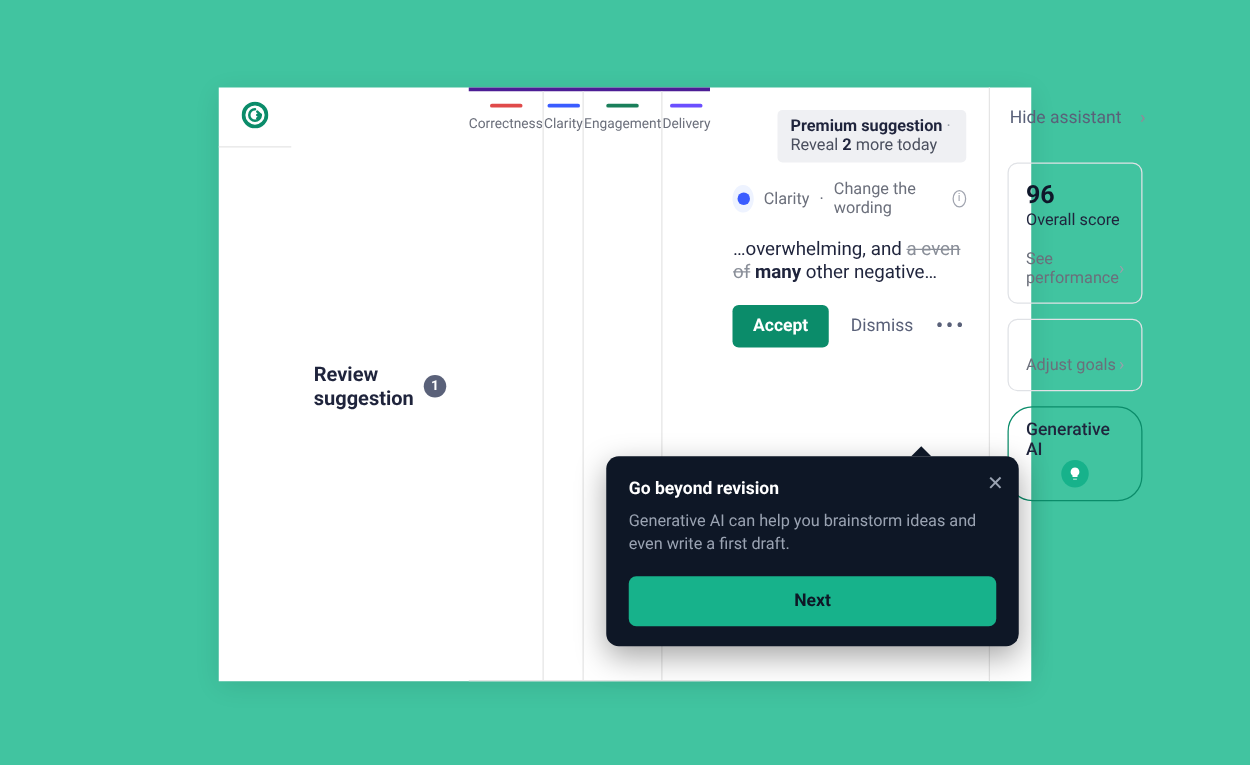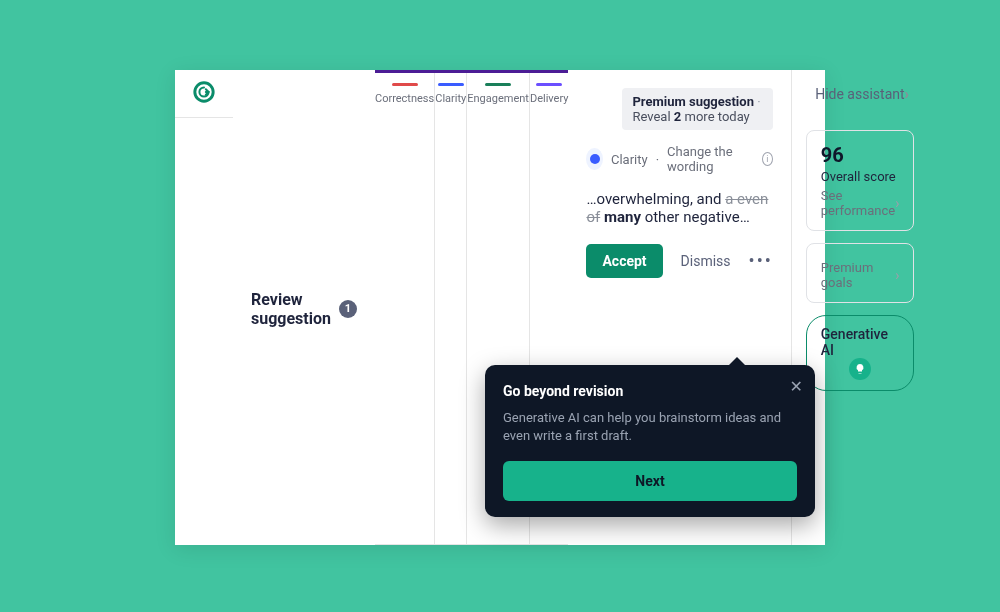--- a/index.html
+++ b/index.html
@@ -35,28 +35,28 @@
     .cat-dot { width: 10px; height: 10px; border-radius: 50%; background: #3a5cff; display:block; }
     .info-icon { width: 14px; height: 14px; border: 1.3px solid #a0a4af; border-radius: 50%; display: inline-flex; align-items: center; justify-content: center; font-size: 9px; color: #a0a4af; }
     .sentence { margin-top: 16px; font-size: 15px; color: #1f243c; }
     .strike { text-decoration: line-through; color: #8a8f99; }
     .emph { font-weight: 700; }
     .actions { display: flex; align-items: center; gap: 18px; margin-top: 18px; }
     .btn-accept { background: #0b8c6a; color: #fff; border: none; border-radius: 5px; padding: 9px 16px; font-size: 14px; font-weight: 700; cursor: pointer; }
     .btn-dismiss { background: none; border: none; color: #5a6179; font-size: 14px; cursor: pointer; }
     .more { color: #5a6179; font-size: 18px; letter-spacing: 2px; cursor: pointer; line-height: 1; }
     .side { width: 220px; display: flex; flex-direction: column; }
-    .hide-row { height: 48px; display: flex; align-items: center; justify-content: center; padding: 0 16px; color: #5a6179; font-size: 14px; gap: 0; cursor: pointer; }
+    .hide-row { height: 48px; display: flex; align-items: center; justify-content: space-between; padding: 0 16px; color: #5a6179; font-size: 14px; gap: 0; cursor: pointer; }
     .chev-dbl { font-size: 14px; letter-spacing: -4px; color: #8a8f99; }
     .side-body { padding: 12px 14px; display: flex; flex-direction: column; gap: 12px; }
     .card { border: 1px solid #e0e2e6; border-radius: 8px; padding: 12px 14px; position: relative; cursor: pointer; }
     .card.gen { border: 1px solid #0b8c6a; border-radius: 20px; padding: 10px 14px; display: flex; align-items: center; justify-content: space-between; flex-direction: column; }
     .score { font-size: 20px; font-weight: 700; color: #0f172a; }
     .score-label { font-size: 13px; color: #1f243c; margin-top: 2px; }
-    .card-link { font-size: 13px; color: #6b6f7b; margin-top: 4px; display: flex; align-items: center; justify-content: space-between; }
+    .card-link { font-size: 13px; color: #6b6f7b; margin-top: 16px; display: flex; align-items: center; justify-content: space-between; }
     .chev-r { color: #9aa0aa; font-size: 14px; }
     .goals-title { font-size: 14px; font-weight: 600; color: #1f243c; }
     .gen-label { font-size: 14px; color: #1f243c; font-weight: 500; }
     .bulb { width: 22px; height: 22px; border-radius: 50%; background: #17b28b; display: inline-flex; align-items: center; justify-content: center; color: #fff; font-size: 12px; }
     .popover {
       position: absolute;
       left: 485px; top: 365px;
       width: 330px;
       background: #0e1726;
       border-radius: 10px;
@@ -155,21 +155,21 @@
       <div class="card">
         <div class="score">96</div>
         <div class="score-label">Overall score</div>
         <div class="card-link">
           <span>See performance</span>
           <span class="chev-r">›</span>
         </div>
       </div>
       <div class="card">
         <div class="card-link">
-          <span>Premium goals</span>
+          <span>Adjust goals</span>
           <span class="chev-r">›</span>
         </div>
       </div>
       <div class="card gen">
         <span class="gen-label">Generative AI</span>
         <span class="bulb">
           <svg width="12" height="12" viewBox="0 0 24 24" fill="#fff">
               <path d="M9 21h6v-1H9v1zm3-19a7 7 0 0 0-4 12.7V17h8v-2.3A7 7 0 0 0 12 2z"></path>
             </svg>
         </span>

